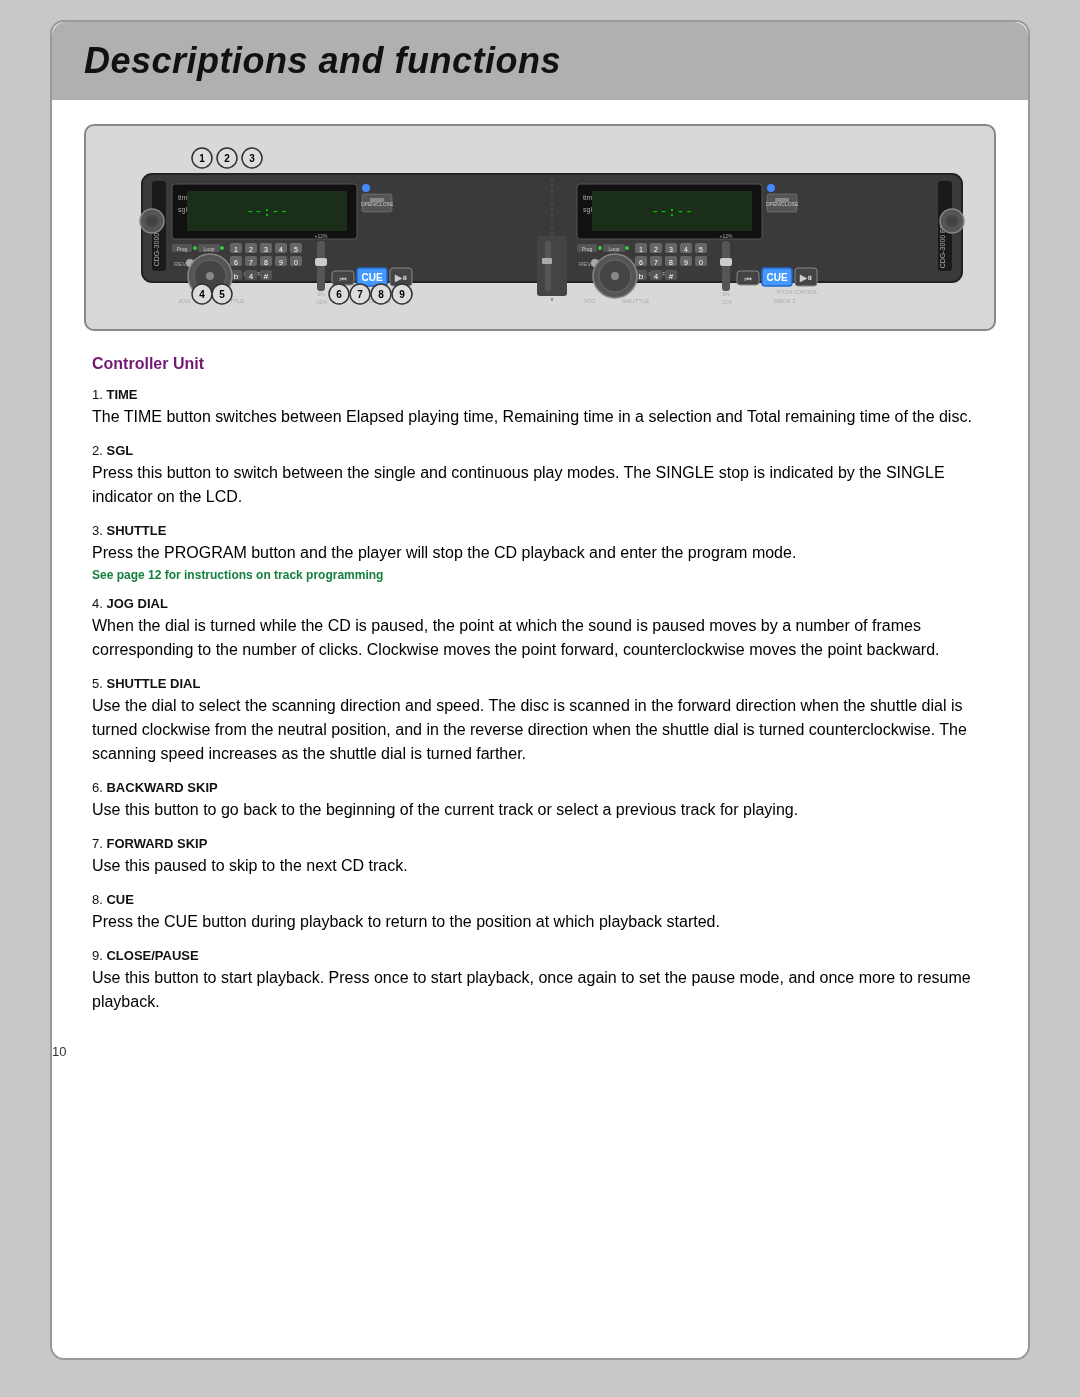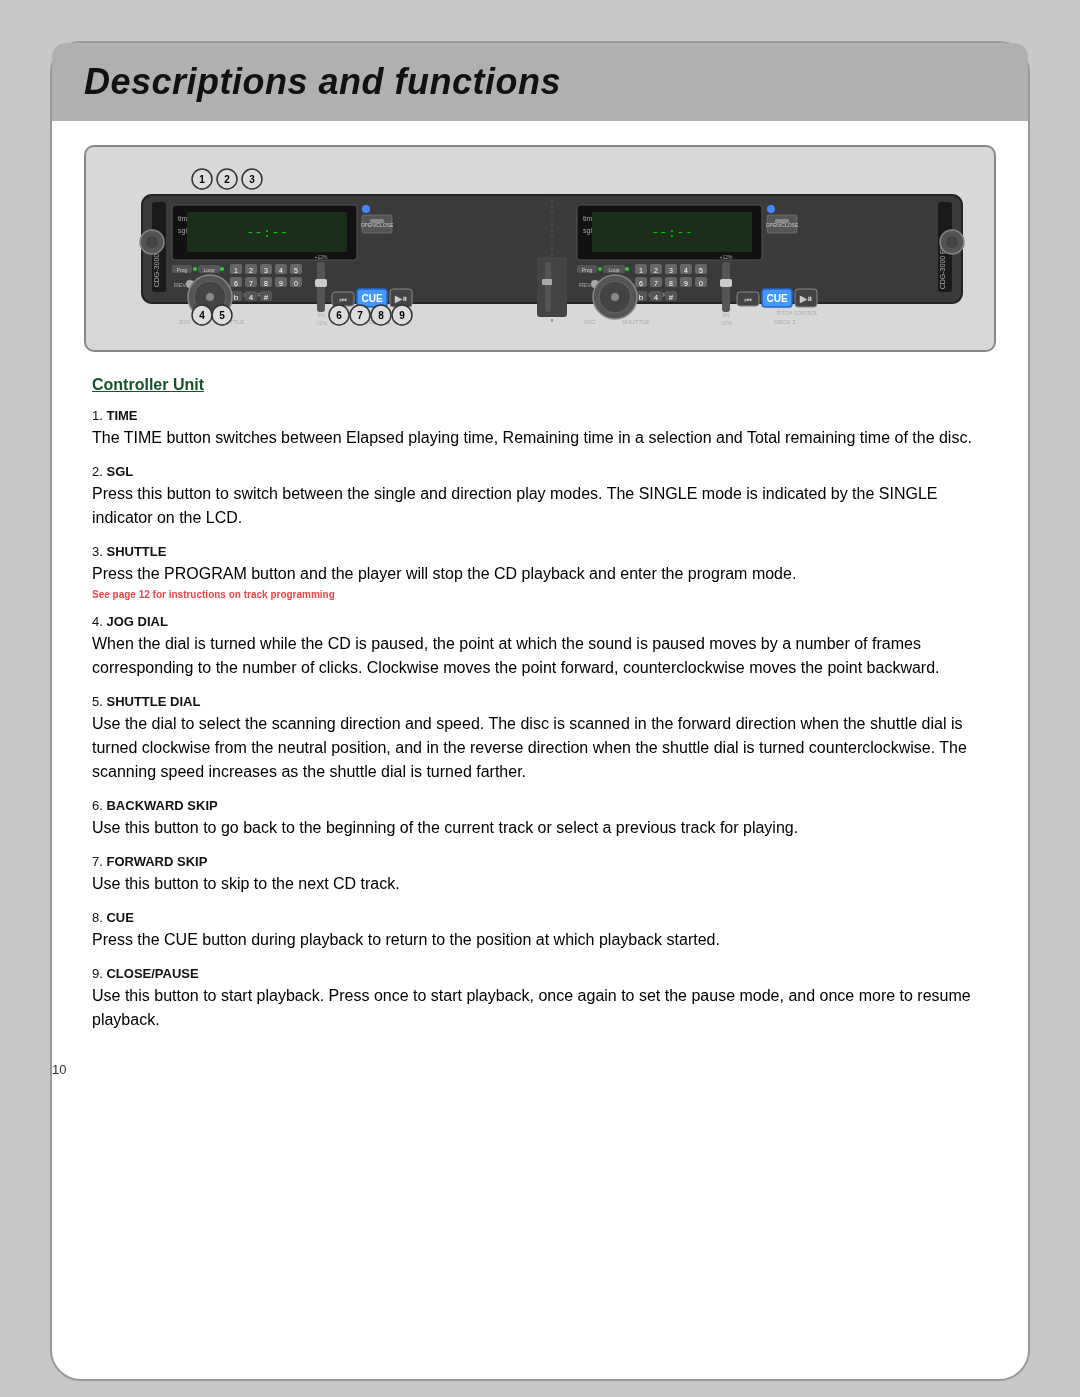--- a/index.html
+++ b/index.html
@@ -10,25 +10,24 @@
       display: flex;
       justify-content: center;
       align-items: flex-start;
       min-height: 1397px;
       padding: 20px;
     }
     .page {
       background: #ffffff;
       width: 980px;
       min-height: 1340px;
-      border-radius: 31px;
+      border-radius: 14px;
       border: 2px solid #999;
       padding: 0 0 40px 0;
       position: relative;
-      margin-top: 21px;
     }
 
     
     .header-bar {
       background: #b0b0b0;
       border-radius: 14px 14px 0 0;
       padding: 18px 32px 18px 32px;
       margin-bottom: 24px;
     }
     .header-title {
@@ -50,44 +49,43 @@
     }
 
     
     .content {
       padding: 0 40px;
     }
     .section-title {
       font-size: 16px;
       font-weight: 900;
       margin-bottom: 14px;
-      color: #14532d;
-      text-decoration: underline;
+      color: #701a75;
     }
     .item {
       margin-bottom: 14px;
     }
     .item-header {
       font-size: 13px;
       font-weight: bold;
       margin-bottom: 3px;
       color: #111;
     }
     .item-number {
       font-weight: normal;
     }
     .item-body {
       font-size: 16px;
       color: #000000;
       line-height: 1.5;
     }
     .item-note {
-      font-size: 10px;
+      font-size: 12px;
       font-weight: 900;
-      color: #ef4444;
+      color: #15803d;
       margin: 3px 0;
     }
 
     
     .page-num {
       text-align: left;
       font-size: 13px;
       color: #333;
       margin-top: 30px;
     }
@@ -311,21 +309,21 @@
         <strong>TIME</strong>
       </div>
       <div class="item-body">The TIME button switches between Elapsed playing time, Remaining time in a selection and Total remaining time of the disc.</div>
     </div>
 
     <div class="item">
       <div class="item-header">
         <span class="item-number">2.</span>
         <strong>SGL</strong>
       </div>
-      <div class="item-body">Press this button to switch between the single and direction play modes. The SINGLE mode is indicated by the SINGLE indicator on the LCD.</div>
+      <div class="item-body">Press this button to switch between the single and continuous play modes. The SINGLE stop is indicated by the SINGLE indicator on the LCD.</div>
     </div>
 
     <div class="item">
       <div class="item-header">
         <span class="item-number">3.</span>
         <strong>SHUTTLE</strong>
       </div>
       <div class="item-body">Press the PROGRAM button and the player will stop the CD playback and enter the program mode.</div>
       <div class="item-note">See page 12 for instructions on track programming</div>
     </div>
@@ -352,21 +350,21 @@
         <strong>BACKWARD SKIP</strong>
       </div>
       <div class="item-body">Use this button to go back to the beginning of the current track or select a previous track for playing.</div>
     </div>
 
     <div class="item">
       <div class="item-header">
         <span class="item-number">7.</span>
         <strong>FORWARD SKIP</strong>
       </div>
-      <div class="item-body">Use this button to skip to the next CD track.</div>
+      <div class="item-body">Use this paused to skip to the next CD track.</div>
     </div>
 
     <div class="item">
       <div class="item-header">
         <span class="item-number">8.</span>
         <strong>CUE</strong>
       </div>
       <div class="item-body">Press the CUE button during playback to return to the position at which playback started.</div>
     </div>
 

